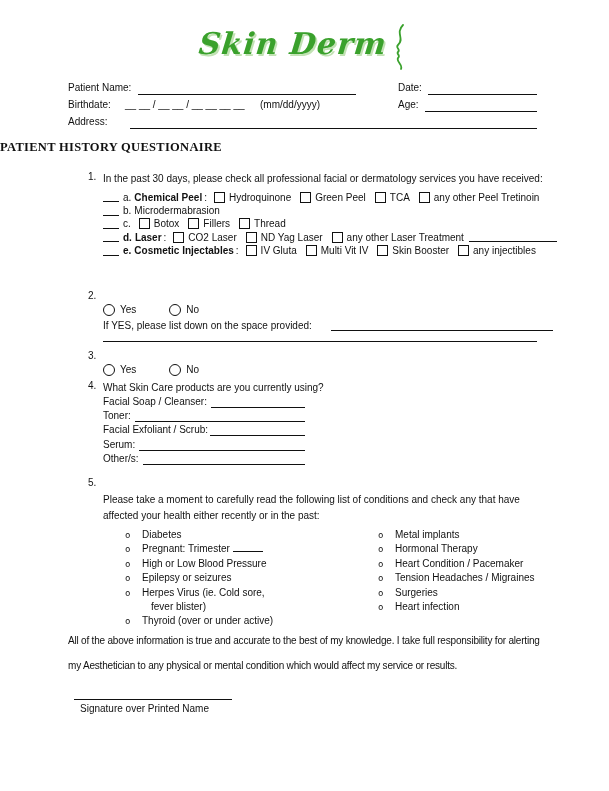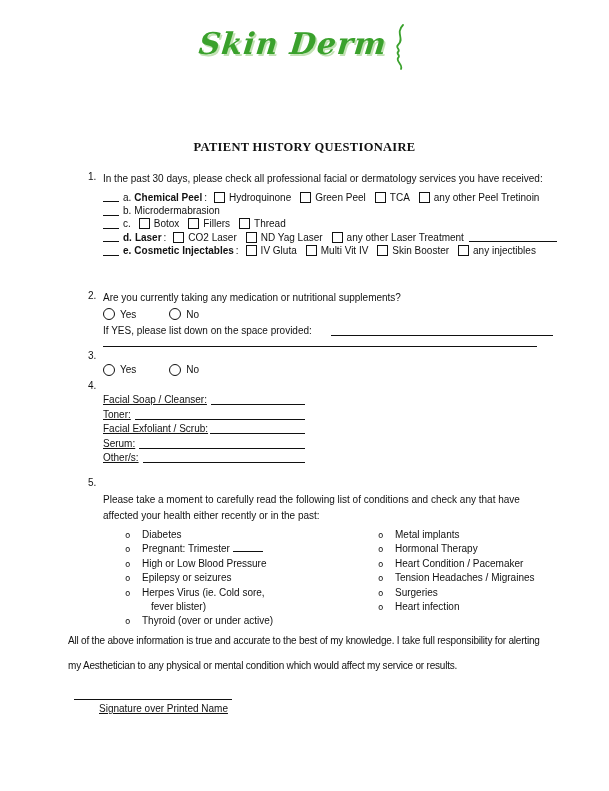--- a/index.html
+++ b/index.html
@@ -15,21 +15,21 @@
     font-size:30px; color:#3aa12c; letter-spacing:1px; transform:skewX(-6deg);
     text-shadow:2px 2px 0 #c2e2b4; line-height:44px;
   }
   .logo-face { margin-top:2px; }
   
   .header-block { position:absolute; top:82px; left:68px; width:470px; height:55px; }
   .hlabel { position:absolute; white-space:nowrap; }
   .uline { position:absolute; height:0; border-bottom:1px solid #111; }
   
   .title {
-    position:absolute; top:140px; left:0; width:100%; text-align:center;
+    position:absolute; top:140px; left:0; width:100%; 
     font-family:"Liberation Serif", serif; font-weight:bold; font-size:12.5px; letter-spacing:0.3px;
   }
   
   .qblock { position:absolute; left:88px; width:478px; }
   .qrow { display:flex; }
   .qnum { width:15px; flex:none; }
   .qtext { line-height:15.5px; }
   
   .svc { display:flex; align-items:center; white-space:nowrap; height:13.4px; margin-left:15px; }
   .pre-blank { display:inline-block; width:16px; height:9px; border-bottom:1px solid #111; margin-right:4px; flex:none; }
@@ -41,47 +41,62 @@
   .tail-blank { display:inline-block; width:88px; height:9px; border-bottom:1px solid #111; margin-left:5px; }
   
   .radio-row { display:flex; align-items:center; height:15px; margin-left:15px; margin-top:1px; }
   .radio { display:inline-block; width:10px; height:10px; border:1px solid #111; border-radius:50%; margin-right:5px; flex:none; }
   .radio.second { margin-left:33px; }
   
   .fill-row { display:flex; align-items:flex-end; margin-left:15px; height:14.4px; }
   .fill-row .flex-blank { flex:1; border-bottom:1px solid #111; height:11px; margin-left:5px; }
   .cont-line { margin-left:15px; width:434px; height:0; border-bottom:1px solid #111; margin-top:10px; }
   
-  .prod-row { display:flex; align-items:flex-end; margin-left:15px; width:202px; height:14.4px;text-decoration:underline; }
+  .prod-row { display:flex; align-items:flex-start; margin-left:15px; width:202px; height:14.4px; }
   .prod-row .plabel { white-space:nowrap; }
   
   .cols { display:flex; margin-left:37px; margin-top:5px; }
   .col-left { width:253px; flex:none; }
   .col-right { flex:1; }
   .li { display:flex; align-items:baseline; line-height:14.4px; }
   .bullet { width:17px; flex:none; font-family:"DejaVu Sans Mono", monospace; font-size:9px; }
   .li-cont { margin-left:26px; line-height:14.4px; }
   .tri-blank { display:inline-block; width:30px; height:9px; border-bottom:1px solid #111; margin-left:3px; }
   
   .statement { position:absolute; left:68px; top:628px; width:481px; line-height:25px; letter-spacing:-0.2px; }
   .sig-line { position:absolute; left:74px; top:699px; width:158px; height:0; border-top:1px solid #111; }
-  .sig-label { position:absolute; left:99px; top:703px;text-decoration:underline; }
+  .sig-label { position:absolute; left:80px; top:703px; }
 </style>
 </head>
 <body>
 
 <div class="page">
 
   <div class="logo">
     <span class="logo-text">Skin Derm</span>
     <svg class="logo-face" width="22" height="46" viewBox="0 0 22 46">
       <path d="M15 1 C7 9, 17 15, 10 21 C7 24, 13 25, 10 28 C8 30, 13 31, 10 34 C8 38, 15 40, 13 45" stroke="#3aa12c" stroke-width="1.8" fill="none" stroke-linecap="round"></path>
     </svg>
   </div>
 
+  <div class="header-block">
+    <span class="hlabel" style="left:0; top:0;">Patient Name:</span>
+    <div class="uline" style="left:70px; top:12px; width:218px;"></div>
+    <span class="hlabel" style="left:330px; top:0;">Date:</span>
+    <div class="uline" style="left:360px; top:12px; width:109px;"></div>
+
+    <span class="hlabel" style="left:0; top:17px;">Birthdate:</span>
+    <span class="hlabel" style="left:57px; top:17px;">__ __ / __ __ / __ __ __ __</span>
+    <span class="hlabel" style="left:192px; top:17px;">(mm/dd/yyyy)</span>
+    <span class="hlabel" style="left:330px; top:17px;">Age:</span>
+    <div class="uline" style="left:357px; top:29px; width:112px;"></div>
+
+    <span class="hlabel" style="left:0; top:34px;">Address:</span>
+    <div class="uline" style="left:62px; top:46px; width:407px;"></div>
+  </div>
 
   <div class="title">PATIENT HISTORY QUESTIONAIRE</div>
 
   <div class="qblock" style="top:171px;">
     <div class="qrow">
       <span class="qnum">1.</span>
       <div class="qtext" style="width:455px;">In the past 30 days, please check all professional facial or dermatology services you have received:</div>
     </div>
     <div style="height:4px;"></div>
 
@@ -143,21 +158,20 @@
       <span class="cb"></span>
       <span>Skin Booster</span>
       <span class="cb"></span>
       <span>any injectibles</span>
     </div>
   </div>
 
   <div class="qblock" style="top:290px;">
     <div class="qrow">
       <span class="qnum">2.</span>
-      <div class="qtext">Are you currently taking any medication or nutritional supplements?</div>
     </div>
     <div class="radio-row">
       <span class="radio"></span>
       <span>Yes</span>
       <span class="radio second"></span>
       <span>No</span>
     </div>
     <div class="fill-row" style="width:450px;gap:14px;">
       <span class="plabel">If YES, please list down on the space provided:</span>
       <span class="flex-blank"></span>
@@ -173,20 +187,21 @@
       <span class="radio"></span>
       <span>Yes</span>
       <span class="radio second"></span>
       <span>No</span>
     </div>
   </div>
 
   <div class="qblock" style="top:380px;">
     <div class="qrow">
       <span class="qnum">4.</span>
+      <div class="qtext">What Skin Care products are you currently using?</div>
     </div>
     <div class="prod-row">
         <span class="plabel">Facial Soap / Cleanser:</span>
         <span class="flex-blank" style="flex:1;border-bottom:1px solid #111;height:11px;margin-left:4px;"></span>
       </div>
     <div class="prod-row">
         <span class="plabel">Toner:</span>
         <span class="flex-blank" style="flex:1;border-bottom:1px solid #111;height:11px;margin-left:4px;"></span>
       </div>
     <div class="prod-row">

